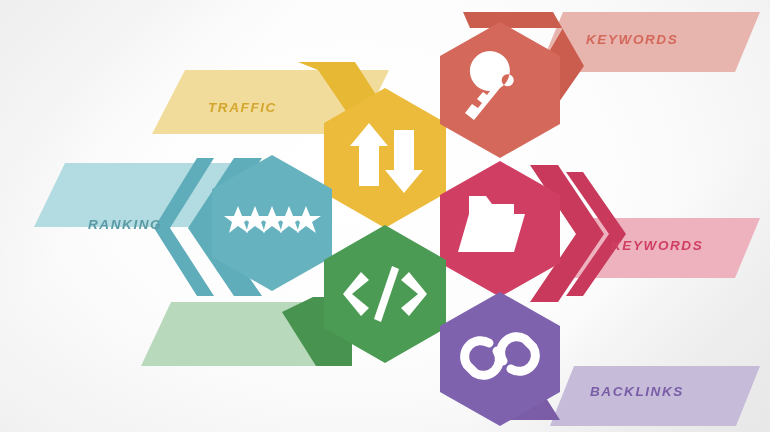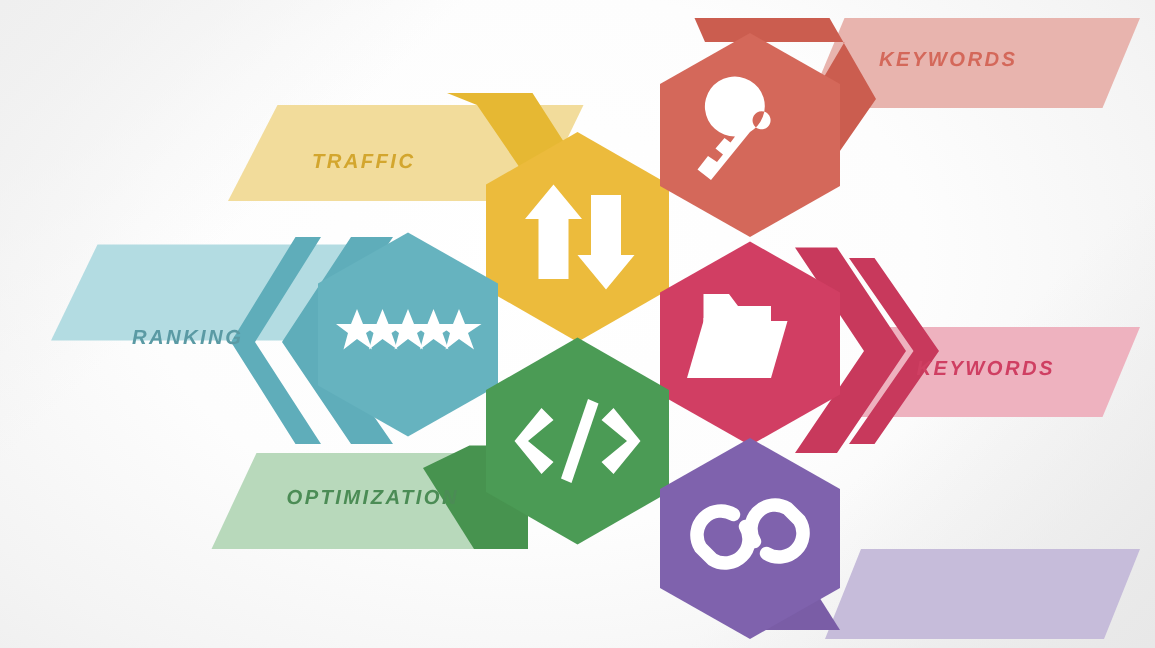--- a/index.html
+++ b/index.html
@@ -132,16 +132,16 @@
   </svg>
 
   <div class="lbl" style="left:208px;top:100px;color:#d3a62e;">TRAFFIC</div>
 
   <div class="lbl" style="left:586px;top:32px;color:#d4685a;">KEYWORDS</div>
 
   <div class="lbl" style="left:88px;top:185px;color:#5a9aa4;margin-top:32px;">RANKING</div>
 
   <div class="lbl" style="left:611px;top:238px;color:#cf3f62;">KEYWORDS</div>
 
-  <div class="lbl" style="left:191px;top:324px;color:#4b8c55;">OPTIMIZATION</div>
 
+  <div class="lbl" style="left:590px;top:384px;color:#7a5da6;">BACKLINKS</div>
 
 </div>
 
 </body></html>

